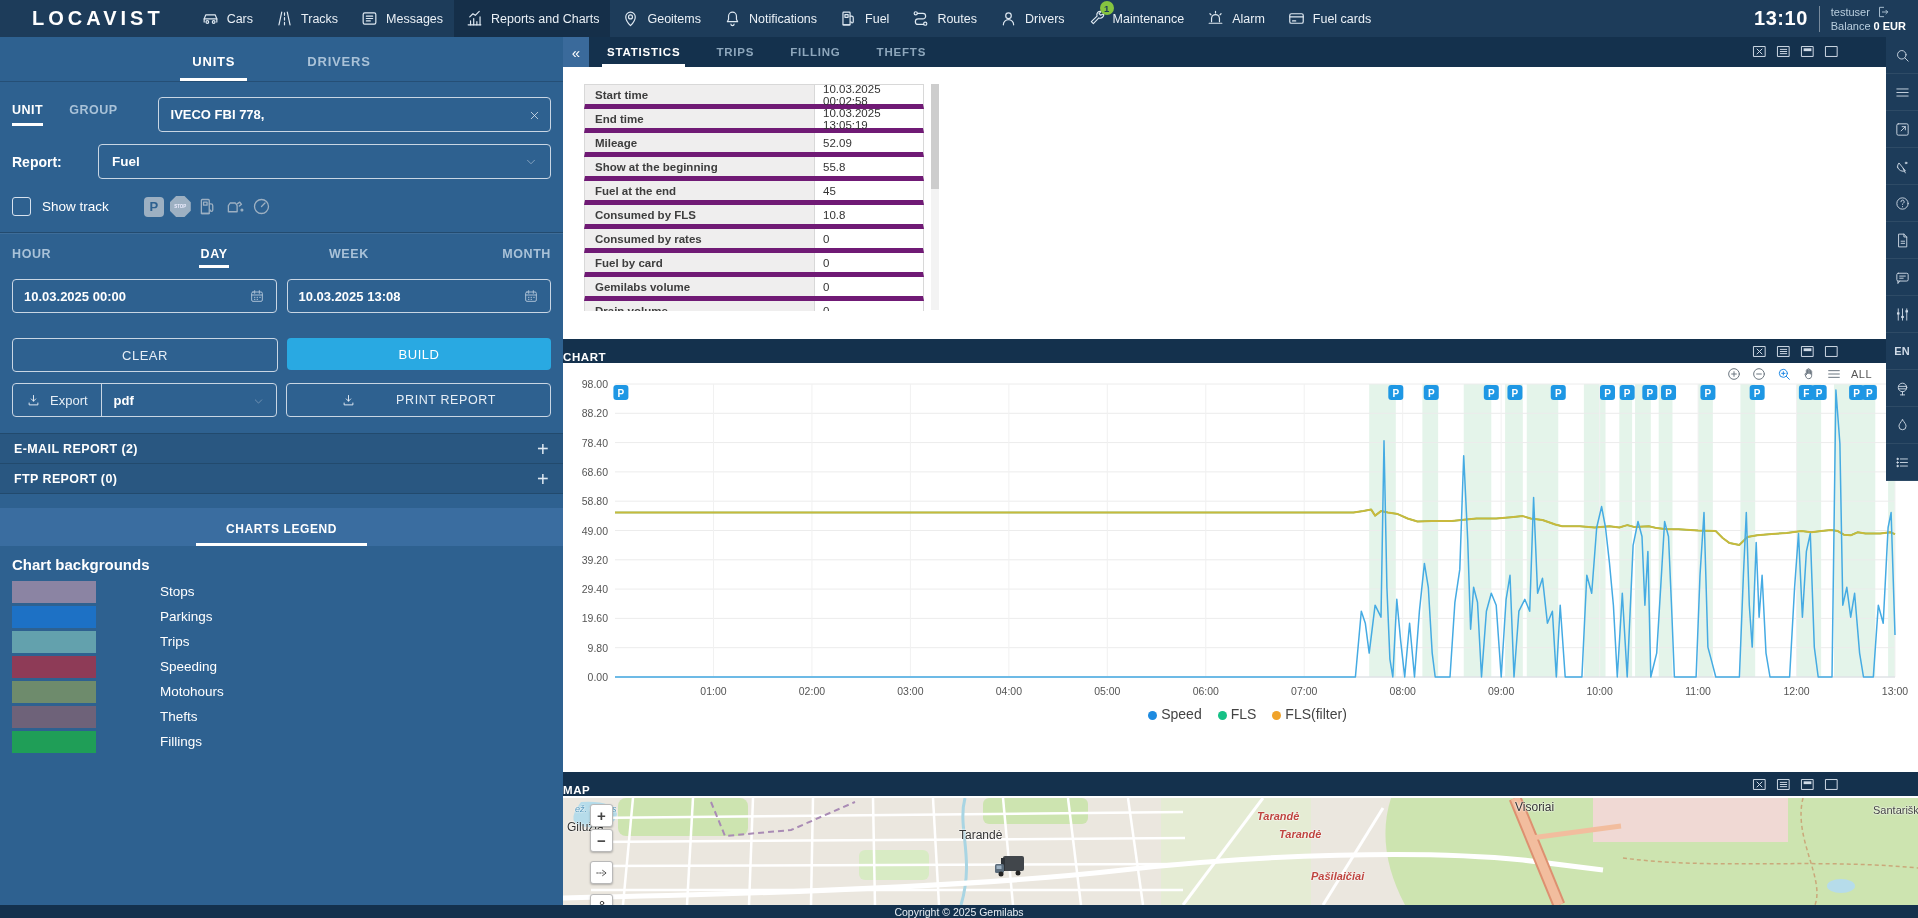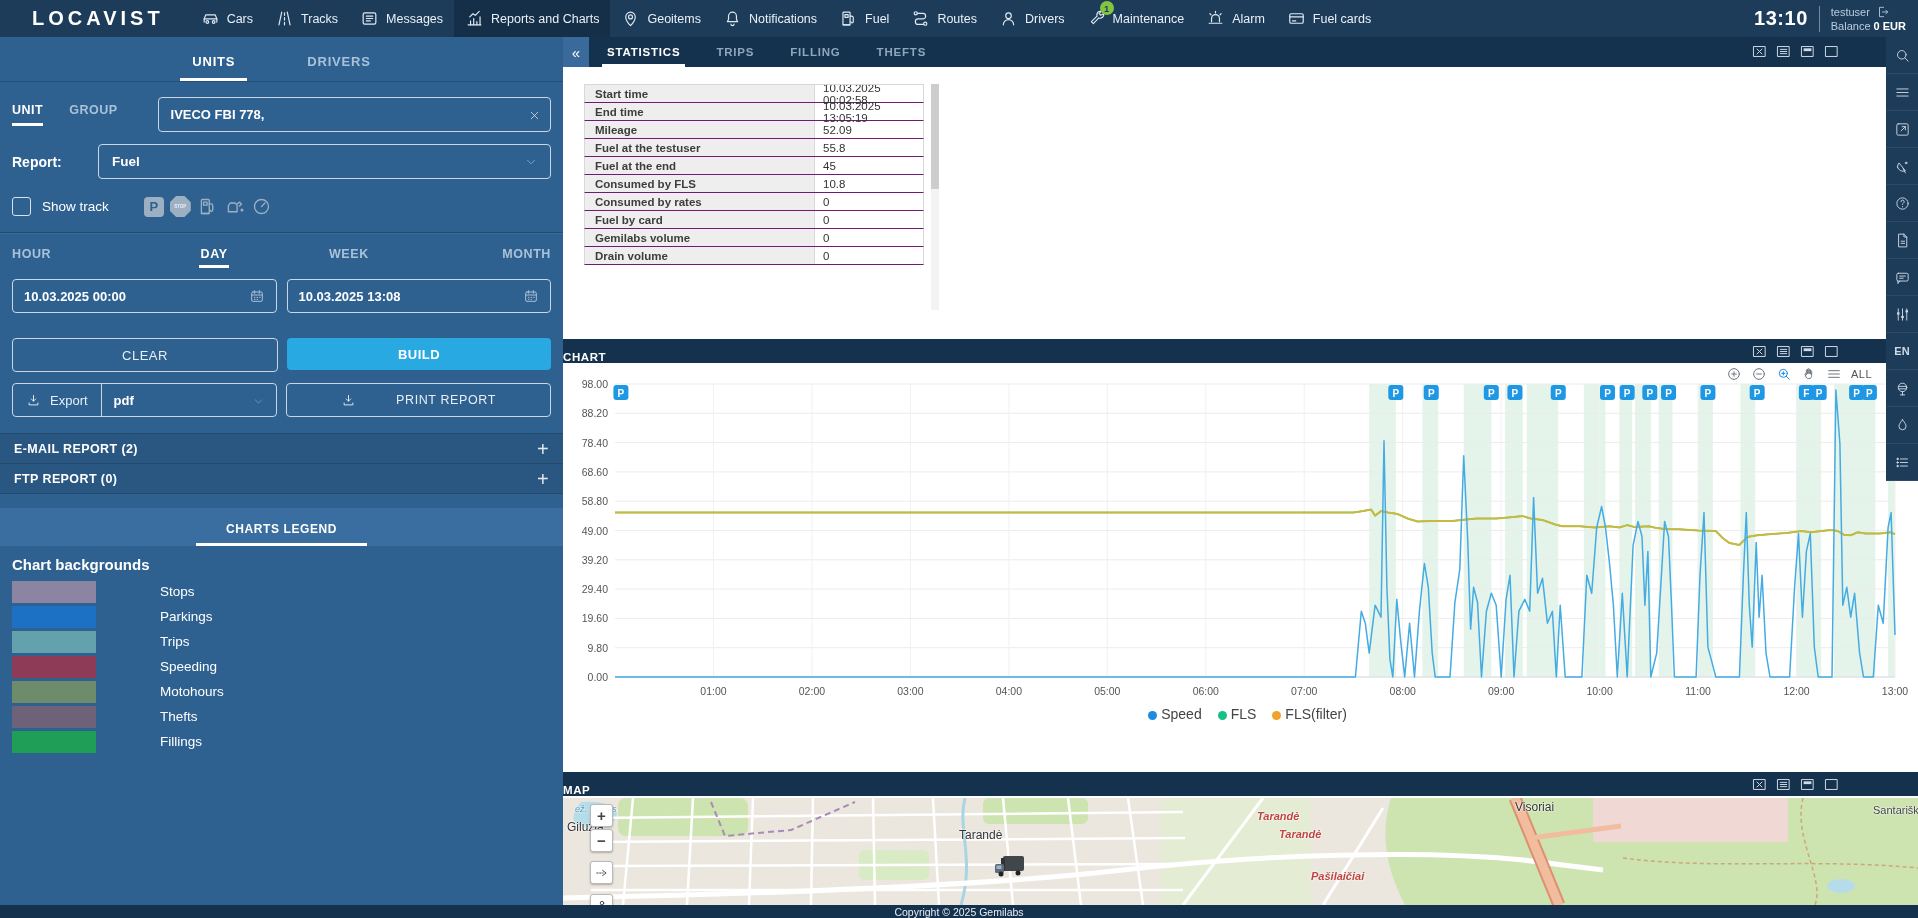--- a/index.html
+++ b/index.html
@@ -50,21 +50,21 @@
 .period-tab:nth-child(2),.period-tab:nth-child(3){text-align:center}
 .period-tab:nth-child(4){text-align:right}
 .period-tab.active{color:#fff;font-weight:700}
 .period-tab.active::after{content:"";display:block;width:30px;height:3px;background:#fff;margin:4px auto 0}
 .dates{display:flex;gap:10px;padding:11px 12px 0}
 .date-input{flex:1;height:32px;border:1px solid #c9d6e4;border-radius:4px;display:flex;align-items:center;padding:0 11px;font-size:13px;font-weight:700;cursor:text}
 .date-input .icon{margin-left:auto;width:16px;height:16px;color:#a9bfd4}
 .btns{display:flex;gap:9px;padding:25px 12px 0}
 .btn{flex:1;height:32px;border-radius:4px;display:grid;place-items:center;font-size:13px;letter-spacing:.5px;cursor:pointer}
 .btn.clear{border:1px solid #c9d6e4;color:#e6eef6}
-.btn.build{background:#29a9e2;color:#fff;font-weight:700}
+.btn.build{background:#29a9e2;color:#fff;font-weight:400}
 .exports{display:flex;gap:9px;padding:11px 12px 0}
 .export-group{flex:1;height:32px;border:1px solid #c9d6e4;border-radius:4px;display:flex;align-items:center}
 .export-btn{display:flex;gap:9px;align-items:center;padding:0 13px;font-size:13px;color:#e6eef6;cursor:pointer}
 .export-btn .icon{width:15px;height:15px}
 .export-sep{width:1px;align-self:stretch;background:#c9d6e4}
 .export-fmt{flex:1;display:flex;align-items:center;padding:0 12px;font-weight:700;font-size:13px;cursor:pointer}
 .export-fmt .icon{margin-left:auto;width:11px;height:11px;color:#8aa5c0}
 .print-btn{flex:1;height:32px;border:1px solid #c9d6e4;border-radius:4px;display:flex;align-items:center;justify-content:center;gap:40px;font-size:12.5px;letter-spacing:.6px;color:#e6eef6;cursor:pointer}
 .print-btn .icon{width:15px;height:15px}
 .report-rows{margin-top:16px}
@@ -85,21 +85,21 @@
 .collapse-tag{position:absolute;top:30px;left:0;width:22px;height:9px;background:#7fb0d8}
 .main-tab{padding:0 18px;display:flex;align-items:center;font-size:11.5px;font-weight:700;letter-spacing:.8px;position:relative;cursor:pointer}
 .main-tab.active{color:#fff}
 .main-tab.active::after{content:"";position:absolute;left:13px;right:13px;bottom:0;height:3px;background:#fff}
 .win-controls{position:absolute;right:78px;display:flex;gap:7px;align-items:center;color:#cfdae6}
 .win-controls .icon{width:17px;height:17px;cursor:pointer}
 .win-controls .icon svg{stroke-width:1.4}
 .tabbar .win-controls{top:6px}
 .stats-body{position:absolute;top:30px;left:0;right:0;height:272px;background:#fff}
 .stats-table{position:absolute;left:21px;top:17px;width:340px;height:226px;overflow:hidden;border-top:1px solid #d8d8d8}
-.srow{display:flex;height:18px;border-bottom:1px solid #701a75;border-left:1px solid #d8d8d8;border-right:1px solid #d8d8d8;box-sizing:border-box}
+.srow{display:flex;height:24px;border-bottom:5px solid #701a75;border-left:1px solid #d8d8d8;border-right:1px solid #d8d8d8;box-sizing:border-box}
 .srow .k{width:230px;background:#efeeee;display:flex;align-items:center;padding:0 10px;font-size:11.5px;font-weight:700;color:#3d3d3d;border-right:1px solid #d8d8d8;box-sizing:border-box}
 .srow .v{flex:1;display:flex;align-items:center;padding:0 8px;font-size:11.5px;color:#333}
 .table-scroll{position:absolute;left:368px;top:17px;width:8px;height:226px;background:#f3f3f3;cursor:pointer}
 .table-thumb{height:105px;background:#cdcdcd}
 .section-head{position:absolute;left:0;right:0;height:24px;background:#14314d;color:#fff;display:flex;align-items:flex-end;font-size:11.5px;font-weight:700;letter-spacing:.6px;box-sizing:border-box}
 .section-head .win-controls{top:4px}
 #chart-head{top:302px}
 #map-head{top:735px}
 .chart-body{position:absolute;top:326px;left:0;right:0;height:389px;background:#fff}
 .chart-toolbar{position:absolute;top:3px;right:46px;display:flex;gap:9px;align-items:center;color:#6b7680;z-index:3}
@@ -432,21 +432,21 @@
           </div>
           <div class="srow">
             <div class="k">End time</div>
             <div class="v">10.03.2025 13:05:19</div>
           </div>
           <div class="srow">
             <div class="k">Mileage</div>
             <div class="v">52.09</div>
           </div>
           <div class="srow">
-            <div class="k">Fuel at the testuser</div>
+            <div class="k">Show at the beginning</div>
             <div class="v">55.8</div>
           </div>
           <div class="srow">
             <div class="k">Fuel at the end</div>
             <div class="v">45</div>
           </div>
           <div class="srow">
             <div class="k">Consumed by FLS</div>
             <div class="v">10.8</div>
           </div>

